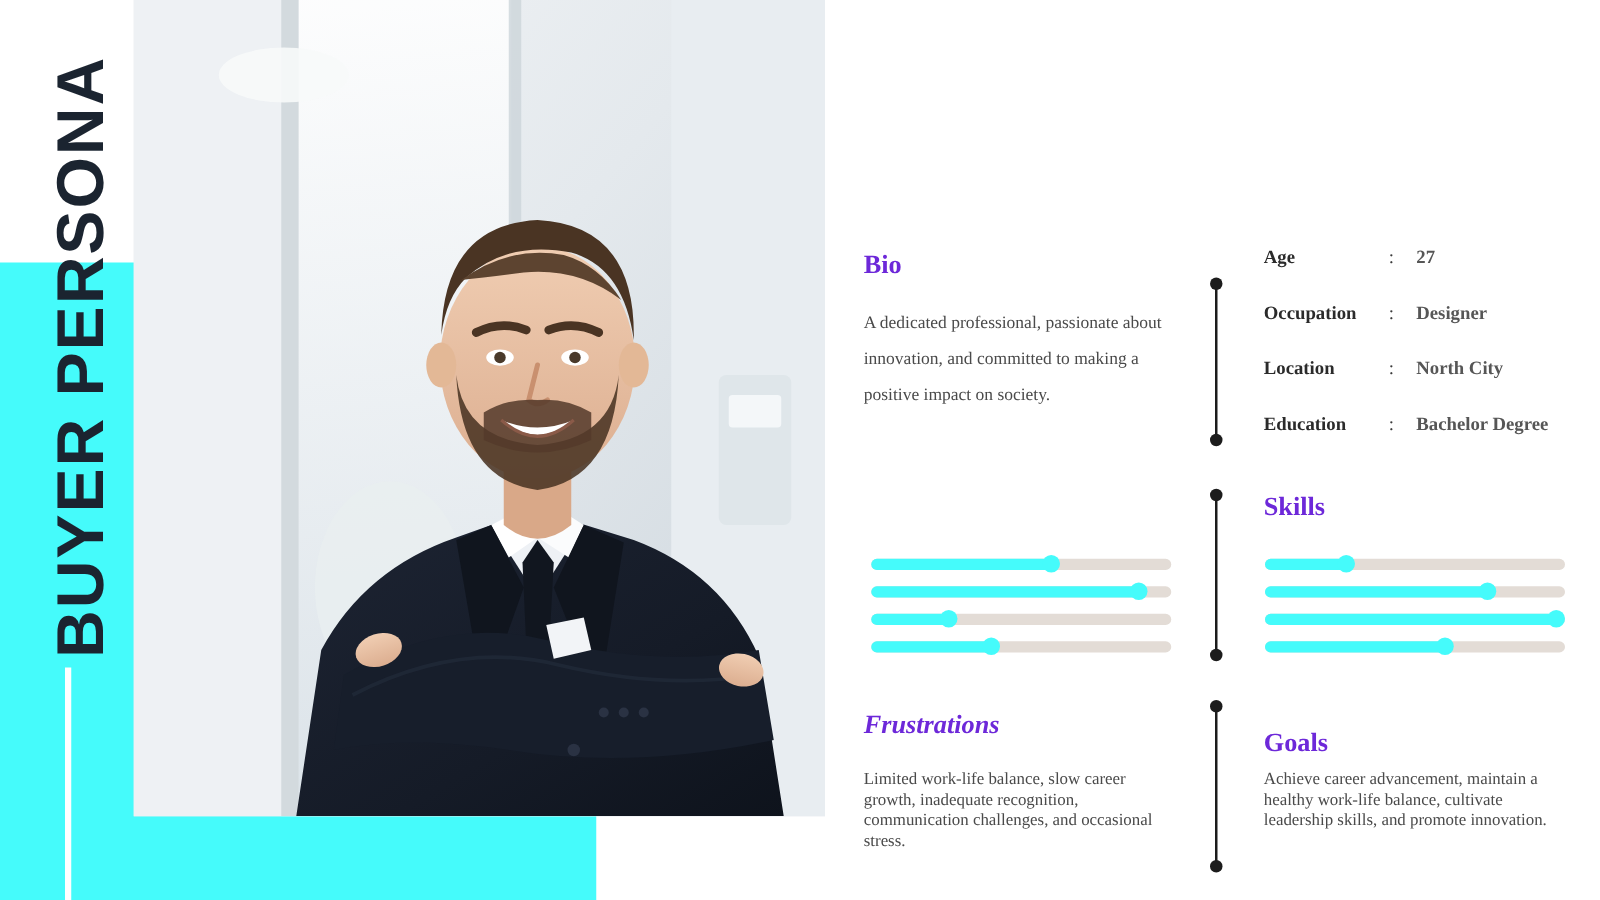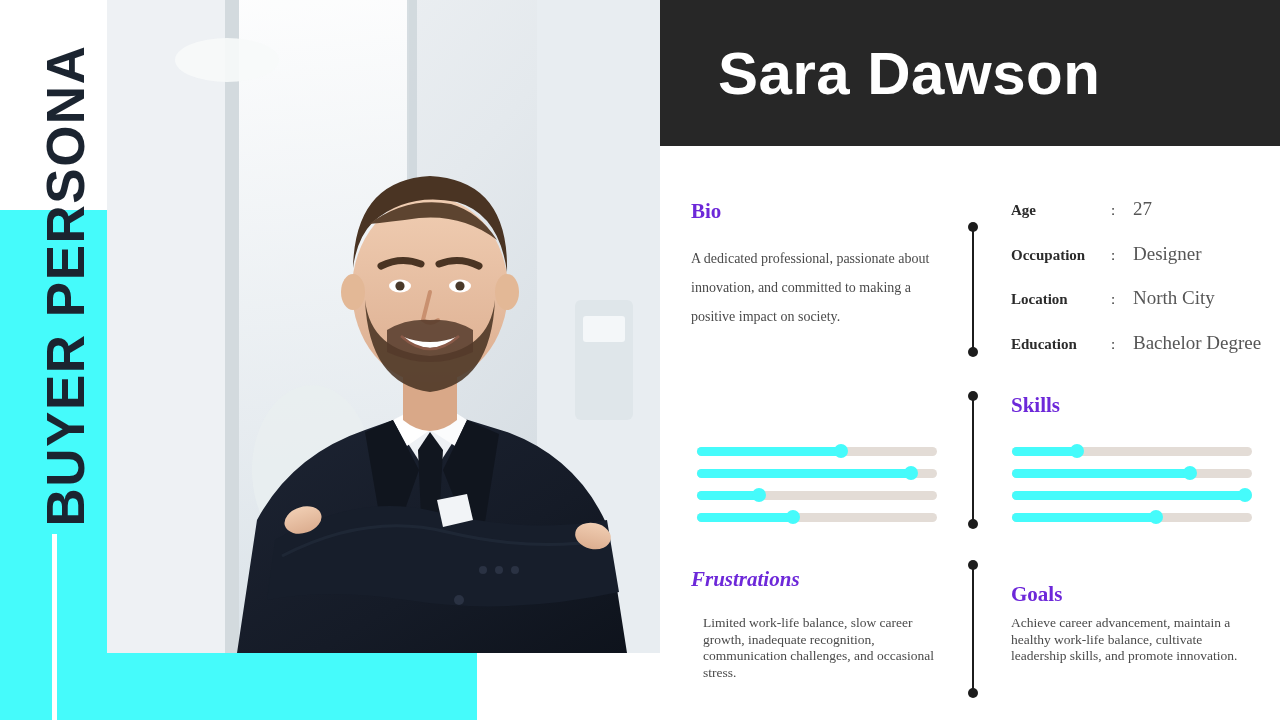--- a/index.html
+++ b/index.html
@@ -118,22 +118,23 @@
     color:#2b2b2b;
   }
   .attr-colon {
     width:22px;
     font-family:"Liberation Serif", serif;
     font-size:15px;
     color:#3a3a3a;
   }
   .attr-value {
     font-family:"Liberation Serif", serif;
-    font-size:19px;
+    font-size:15px;
     color:#565656;
+    font-weight:bold;
   }
 
   
   .slider-group { position:absolute; }
   .slider-row { height:22px; display:flex; align-items:center; }
   .track {
     position:relative;
     width:240px; height:9px;
     background:#E3DCD6;
     border-radius:5px;
@@ -265,23 +266,20 @@
       <path d="M 323 292 L 316 320 Q 323 326 331 320" stroke="#c9906f" stroke-width="4" fill="none" stroke-linecap="round"></path>
 
       <path d="M 258 300 Q 262 384 323 392 Q 384 384 388 300 Q 382 352 323 356 Q 264 352 258 300 Z" fill="#4a3423" opacity="0.88"></path>
       <path d="M 280 330 Q 300 318 323 320 Q 346 318 366 330 L 366 352 Q 323 372 280 352 Z" fill="#53392a" opacity="0.85"></path>
 
       <path d="M 294 336 Q 323 360 352 336 Q 323 348 294 336 Z" fill="#ffffff"></path>
       <path d="M 294 336 Q 323 362 352 336" stroke="#8a5a48" stroke-width="2.5" fill="none"></path>
     </svg>
   </div>
 
-  <div class="name-bar">
-    <div class="name">Sara Dawson</div>
-  </div>
 
   <div class="panel">
 
     <div class="col-left sec-heading bio-head">Bio</div>
     <div class="col-left body-text bio-text">A dedicated professional, passionate about innovation, and committed to making a positive impact on society.</div>
 
     <div class="attrs">
       <div class="attr-row">
         <span class="attr-label">Age</span>
         <span class="attr-colon">:</span>
@@ -353,21 +351,21 @@
       </div>
       <div class="slider-row">
         <div class="track">
           <div class="fill" style="width: 60%;"></div>
           <div class="knob" style="left: 60%;"></div>
         </div>
       </div>
     </div>
 
     <div class="col-left sec-heading" style="top:421px;font-style:italic;">Frustrations</div>
-    <div class="col-left small-text" style="top:469px; width:232px;margin-left:12px;">Limited work-life balance, slow career growth, inadequate recognition, communication challenges, and occasional  stress.</div>
+    <div class="col-left small-text" style="top:469px; width:232px;">Limited work-life balance, slow career growth, inadequate recognition, communication challenges, and occasional  stress.</div>
 
     <div class="col-right sec-heading" style="top:436px;">Goals</div>
     <div class="col-right small-text" style="top:469px; width:228px;">Achieve career advancement, maintain a healthy work-life balance, cultivate leadership skills, and promote innovation.</div>
 
   </div>
 
   <div class="divider d1">
     <div class="line"></div>
     <div class="dot top"></div>
     <div class="dot bottom"></div>

